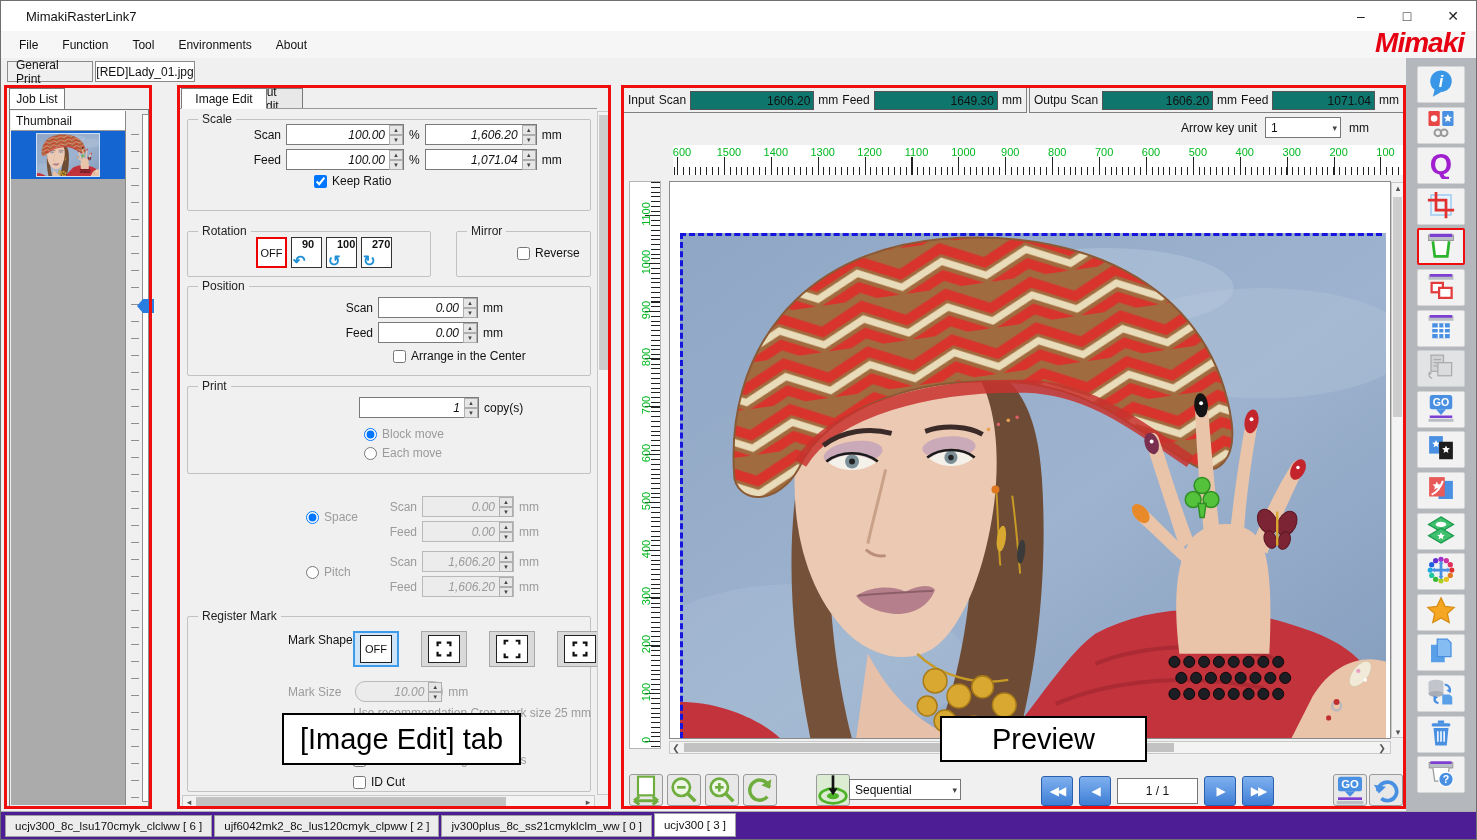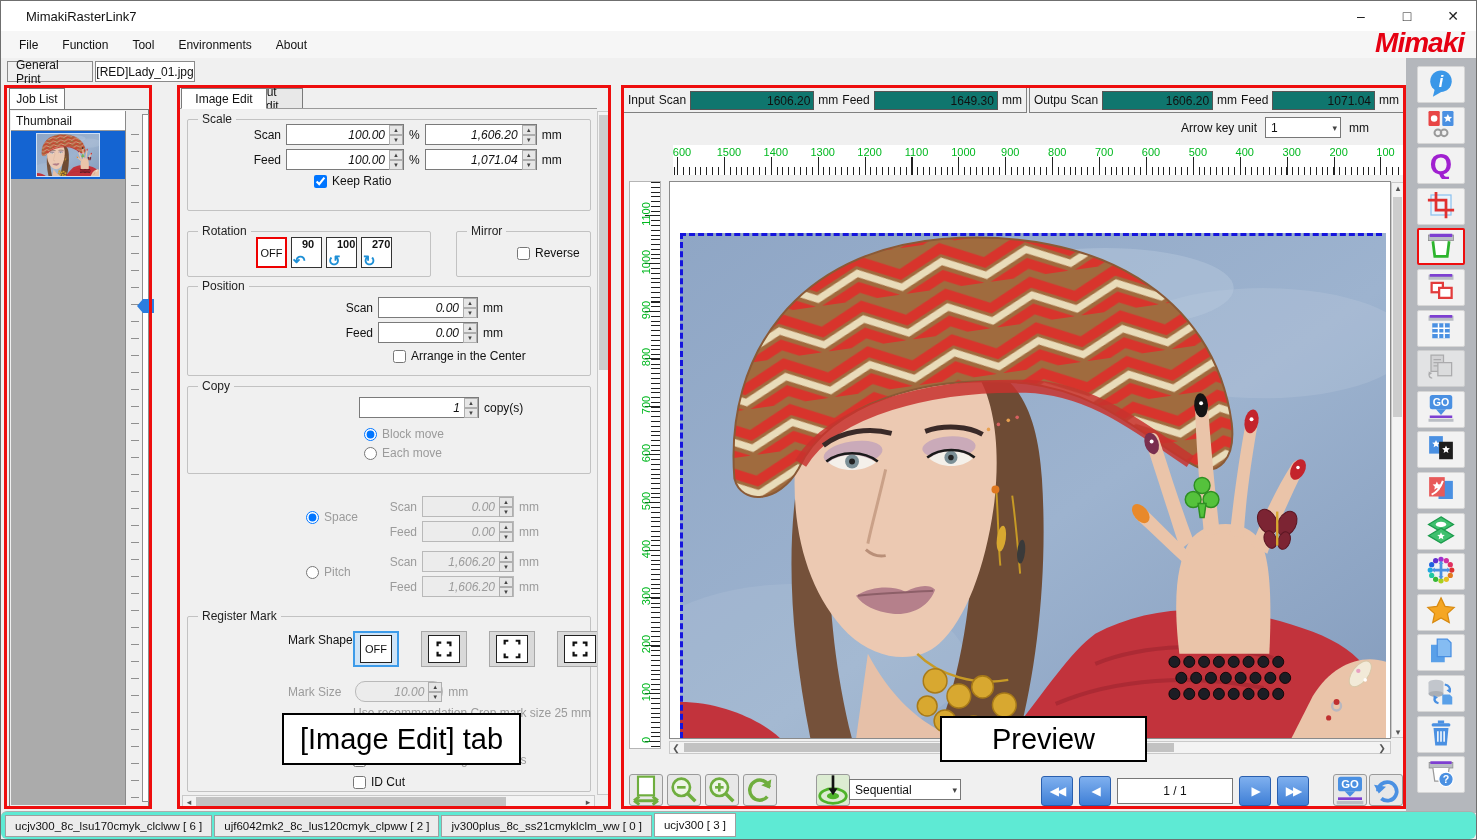--- a/index.html
+++ b/index.html
@@ -94,21 +94,21 @@
   .navbtn { width:32px; height:30px; border:1px solid #2a5fae; border-radius:3px;
     background:linear-gradient(#7fb0ef,#3f7fd6); color:#fff; font-size:12px; display:flex; align-items:center; justify-content:center; cursor:pointer; letter-spacing:-2px; }
   .pagebox { background:#fff; border:1px solid #777; height:26px; display:flex; align-items:center; justify-content:center; }
   
   .sidebar { position:absolute; right:0; top:57px; width:70px; height:755px; background:#b4b7bc; }
   .side-tile { position:absolute; left:11px; width:48px; height:37px; background:#f2f2f2; border:1px solid #d6d6d6; border-radius:2px; display:flex; align-items:center; justify-content:center; cursor:pointer; }
   .side-tile.sel { border:2px solid #ee0e0e; }
   .side-tile.dis { opacity:.75; }
   .side-tile svg { width:30px; height:30px; }
   
-  .statusbar { position:absolute; left:0; bottom:0; width:100%; height:28px; background:#5eead4; border-top:1px solid #adadad; display:flex; align-items:flex-end; padding:6px 0 2px 4px; gap:2px;border-radius:6px; }
+  .statusbar { position:absolute; left:0; bottom:0; width:100%; height:28px; background:#4c1d95; border-top:1px solid #adadad; display:flex; align-items:flex-end; padding:6px 0 2px 4px; gap:2px; }
   .status-tab { height:22px; border:1px solid #9f9f9f; background:#ececec; display:flex; align-items:center; padding:0 9px; font-size:11.5px; cursor:pointer; white-space:nowrap; }
   .status-tab.active { background:#fff; height:24px; }
   svg text { font-family:"Liberation Sans",sans-serif; }
 </style>
 </head>
 <body>
 
 <div class="app">
 
   <div class="titlebar">
@@ -367,21 +367,21 @@
         </div>
       </div>
     <span>mm</span>
   </div>
   <label class="chk frow" style="left:392px;top:348px;justify-content:center;">
     <input type="checkbox" style="">
     <span>Arrange in the Center</span>
   </label>
 
   <div class="groupbox" style="left:186px;top:385px;width:404px;height:88px;">
-    <span class="glabel">Copy</span>
+    <span class="glabel">Print</span>
   </div>
   <div class="frow" style="left:358px;top:396px;">
     <div class="spinfield" style="width:120px;">
         <span class="val">1</span>
         <div class="spin">
           <span>▲</span>
           <span>▼</span>
         </div>
       </div>
     <span>copy(s)</span>
@@ -752,21 +752,21 @@
         <path d="M12 16 l-3.4 -5.4 h6.8 Z" fill="#111"></path>
       </svg>
   </div>
   <div class="dropdown" style="position:absolute;left:848px;top:778px;width:112px;">
     <span>Sequential</span>
     <span class="dd-caret">▾</span>
   </div>
   <div class="frow" style="left:1040px;top:775px;gap:6px;">
     <div class="navbtn">◀◀</div>
     <div class="navbtn">◀</div>
-    <div class="pagebox" style="width:116px;">1 / 1</div>
+    <div class="pagebox" style="width:81px;">1 / 1</div>
     <div class="navbtn">▶</div>
     <div class="navbtn">▶▶</div>
   </div>
   <div class="toolbtn" style="position:absolute;left:1332px;top:773px;">
     <svg viewBox="0 0 24 24">
         <rect x="3" y="2" width="18" height="11" rx="2" fill="#4a90e2"></rect>
         <text x="12" y="10.5" font-size="8.5" fill="#fff" font-weight="bold" text-anchor="middle">GO</text>
         <path d="M8 13 L12 17 L16 13 Z" fill="#4a90e2"></path>
         <rect x="3" y="17.5" width="18" height="2" fill="#7d3fd1"></rect>
         <rect x="2" y="20.2" width="20" height="2.6" fill="#b9bdc4"></rect>

